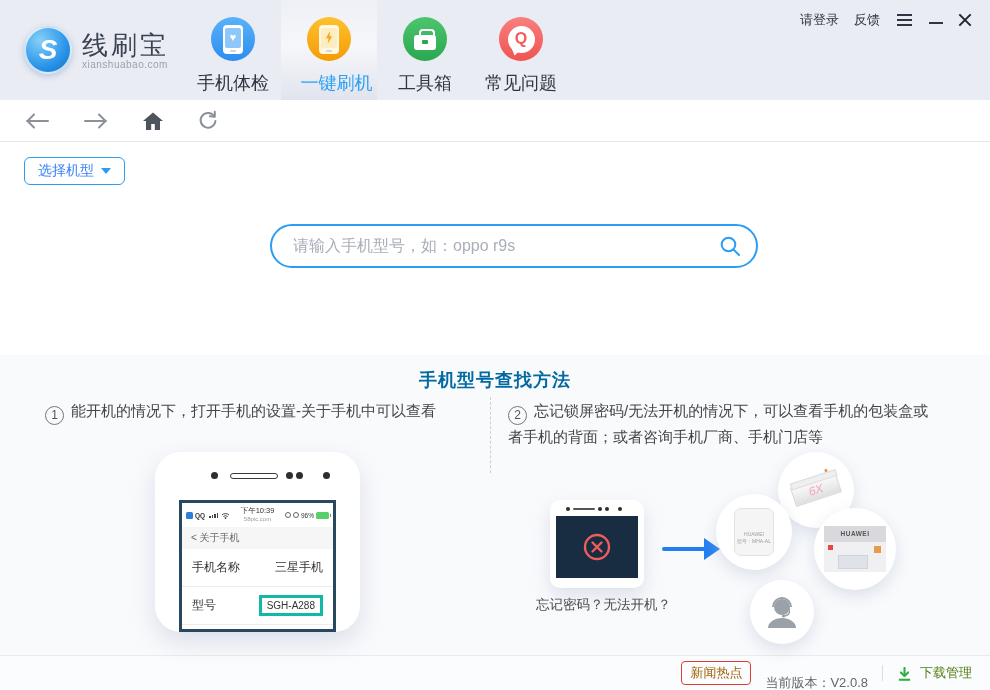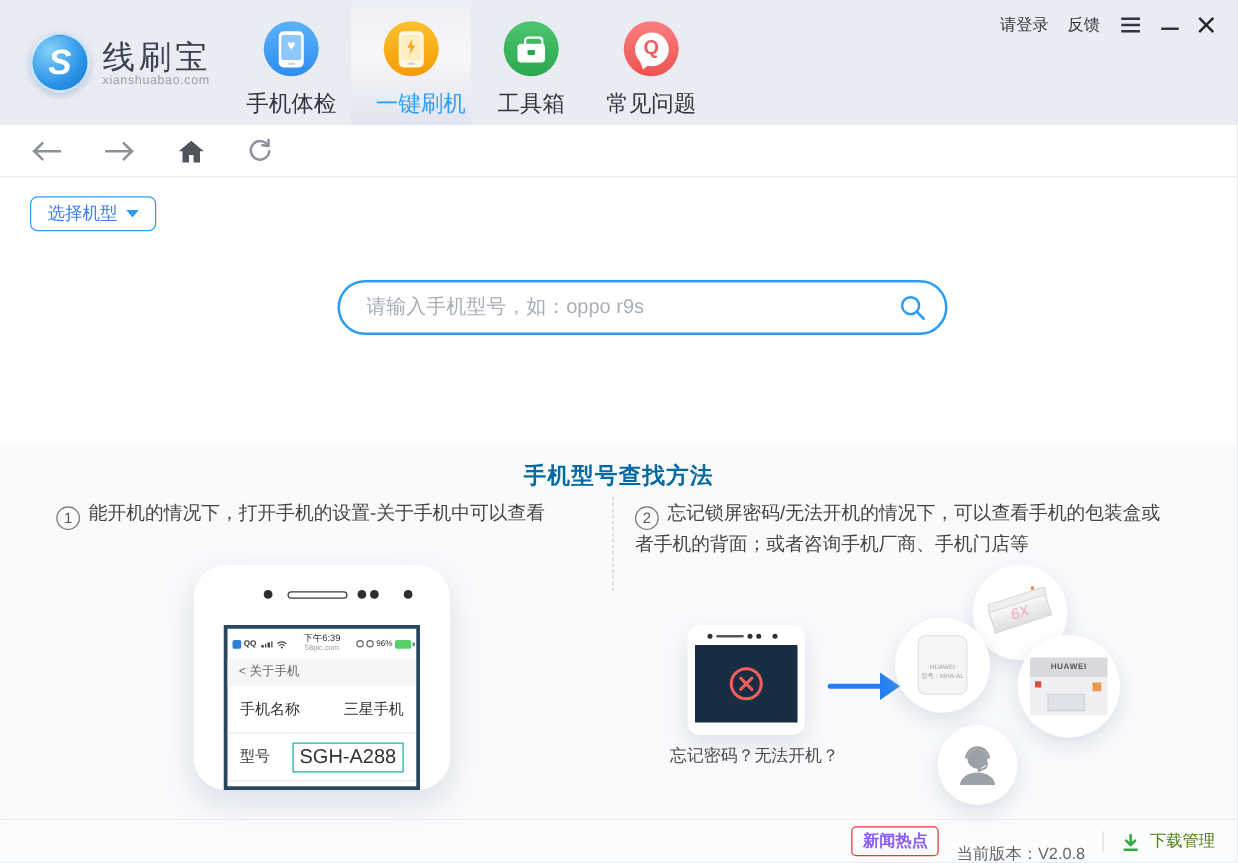--- a/index.html
+++ b/index.html
@@ -111,21 +111,21 @@
   .st-center { text-align:center; line-height:8px; }
   .st-time { font-size:7.5px; color:#333; }
   .st-site { font-size:6px; color:#9a9a9a; }
   .st-right { display:flex; align-items:center; gap:2px; }
   .tiny-ring { width:6px; height:6px; border:1px solid #666; border-radius:50%; }
   .st-batt-txt { font-size:6.5px; color:#333; }
   .batt { width:13px; height:7px; background:#57d06c; border-radius:1.5px; position:relative; }
   .batt::after { content:""; position:absolute; right:-2.5px; top:2px; width:1.5px; height:3px; background:#888; }
   .s1-navrow { height:22px; line-height:22px; background:#f6f6f7; font-size:10px; color:#666; padding-left:9px; }
   .s1-row { height:38px; display:flex; align-items:center; justify-content:space-between; padding:0 10px; font-size:12px; color:#333; border-bottom:1px solid #ececec; }
-  .model-box { border:1px solid #14b8a6; padding:2px 5px; font-size:16px; color:#333; }
+  .model-box { border:3px solid #14b8a6; padding:2px 5px; font-size:10px; color:#333; }
 
   
   .rt-illu { position:absolute; left:520px; top:95px; width:462px; height:200px; }
   .phone2 { position:absolute; left:30px; top:50px; width:94px; height:88px; background:#fff; border-radius:10px; box-shadow:0 8px 18px rgba(168,178,202,.35); }
   .p2-dots { position:absolute; top:7px; left:16px; display:flex; align-items:center; gap:3px; }
   .p2-dots .d { width:4px; height:4px; border-radius:50%; background:#2e2e2e; }
   .p2-dots .l { width:22px; height:2px; background:#555; border-radius:1px; }
   .p2-dots .sp { margin-left:6px; }
   .screen2 { position:absolute; left:6px; right:6px; top:16px; height:62px; background:#182d42; display:flex; align-items:center; justify-content:center; }
   .locked-caption { position:absolute; left:16px; top:146px; width:170px; font-size:13.5px; color:#4a4a4a; }
@@ -143,21 +143,21 @@
   .storefront { width:62px; height:46px; }
   .store-roof { height:16px; background:#d9d9dd; font-size:6.5px; color:#555; text-align:center; line-height:16px; letter-spacing:.5px; font-weight:bold; }
   .store-body { height:30px; background:#f0f0f2; position:relative; }
   .store-body::before { content:""; position:absolute; left:4px; top:3px; width:5px; height:5px; background:#e04b3f; }
   .store-body::after { content:""; position:absolute; right:5px; top:4px; width:7px; height:7px; background:#e89a4b; }
   .store-win { position:absolute; left:14px; bottom:3px; width:30px; height:14px; background:#dfe2e8; border:1px solid #cfd3da; }
   .c-person { left:230px; top:130px; width:64px; height:64px; }
 
   
   .footer { height:35px; background:#fbfcfd; border-top:1px solid #ebebee; display:flex; align-items:center; justify-content:flex-end; padding-right:18px; gap:14px; font-size:13px; }
-  .news-badge { color:#8b5cf6; border:1px solid #e23c31; border-radius:4px; padding:2px 8px; font-weight:bold; cursor:pointer;margin-left:27px; }
+  .news-badge { color:#a16207; border:1px solid #e23c31; border-radius:4px; padding:2px 8px; font-weight:normal; cursor:pointer;margin-left:27px; }
   .version { color:#666;margin-top:20px; }
   .v-sep { width:1px; height:16px; background:#ddd; }
   .download { display:flex; align-items:flex-end; gap:8px; color:#4d7c0f; cursor:pointer; }
 </style>
 </head>
 <body>
 
 <div class="header">
   <div class="logo-wrap">
     <div class="logo-circle">S</div>
@@ -287,21 +287,21 @@
               <i style="height:3px"></i>
               <i style="height:4px"></i>
               <i style="height:5px"></i>
             </div>
           <svg width="9" height="7" viewBox="0 0 9 7">
               <path d="M1 3 a5 5 0 0 1 7 0 M2.4 4.6 a3 3 0 0 1 4.2 0" stroke="#444" fill="none" stroke-width="1"></path>
               <circle cx="4.5" cy="6" r=".9" fill="#444"></circle>
             </svg>
         </div>
         <div class="st-center">
-          <div class="st-time">下午6:39</div>
+          <div class="st-time">下午10:39</div>
           <div class="st-site">58pic.com</div>
         </div>
         <div class="st-right">
           <div class="tiny-ring"></div>
           <div class="tiny-ring"></div>
           <span class="st-batt-txt">96%</span>
           <div class="batt"></div>
         </div>
       </div>
       <div class="s1-navrow">&lt; 关于手机</div>

